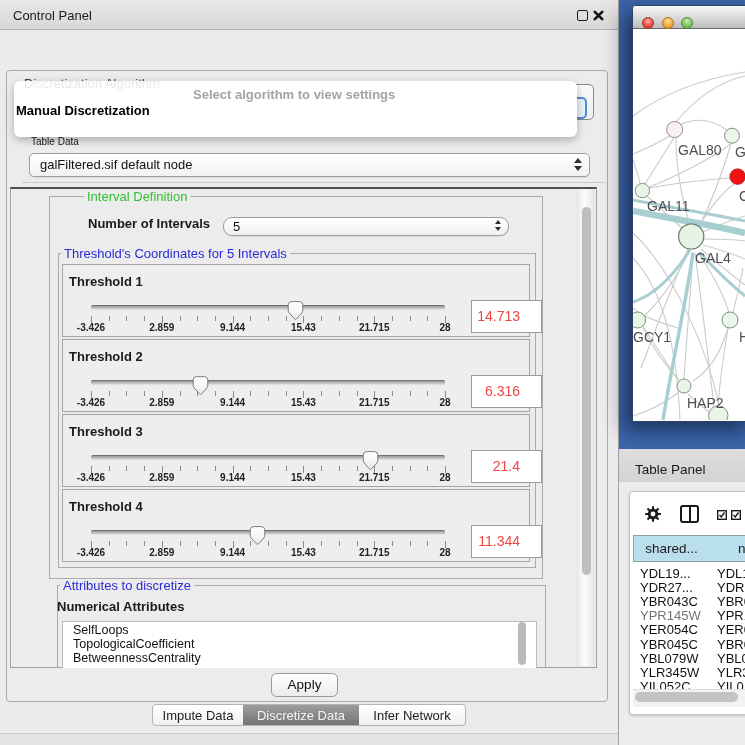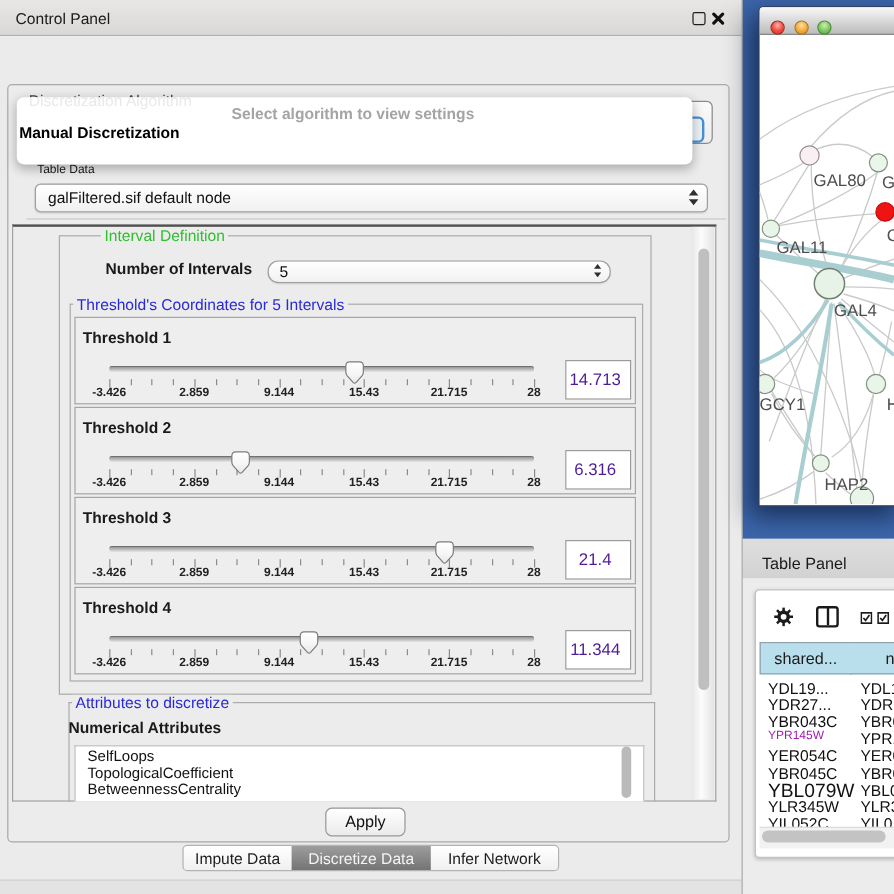--- a/index.html
+++ b/index.html
@@ -6,21 +6,21 @@
   font-family:"Liberation Sans",sans-serif;background:#ebebeb;}
 .ab{position:absolute;}
 .txt{position:absolute;white-space:nowrap;color:#1a1a1a;}
 .b{font-weight:bold;}
 .seg{position:absolute;top:0;height:100%;display:flex;align-items:center;justify-content:center;
   font-size:13px;color:#1c1c1c;}
 .segdark{background:linear-gradient(#9d9d9d,#747474);color:#f4f4f4;}
 .tick{position:absolute;width:1px;background:#8b8b8b;}
 .tlab{position:absolute;font-size:10px;font-weight:bold;color:#222;transform:translateX(-50%);}
 .vbox{position:absolute;width:48px;height:31px;background:#fff;border:1px solid #9b9b9b;
-  font-size:14px;color:#4c1d95;text-align:center;padding-right:5px;line-height:31px;}
+  font-size:14px;color:#ef4444;text-align:right;padding-right:21px;line-height:31px;}
 .combo{position:absolute;background:linear-gradient(#ffffff,#f1f1f1);border:1px solid #9e9e9e;
   border-radius:5px;box-shadow:0 1px 1px rgba(0,0,0,0.08);}
 .ctext{position:absolute;font-size:13px;color:#111;}
 .car{position:absolute;width:0;height:0;border-left:4px solid transparent;border-right:4px solid transparent;}
 .caru{border-bottom:5px solid #2f2f2f;}
 .card{border-top:5px solid #2f2f2f;}
 .glab{position:absolute;font-size:13px;background:#ececec;padding:0 3px;line-height:13px;}
 
 </style></head><body>
 <div id="root">
@@ -319,27 +319,27 @@
         <path d="M2.5,5 L4.3,7 L7.5,2.5" fill="none" stroke="#1a1a1a" stroke-width="1.4"></path>
       </svg>
 <div class="ab" style="left:3px;top:43px;width:75px;height:25px;background:#badfec;border:1px solid #90a0a8;font-size:13.5px;color:#1b1b1b;text-align:center;line-height:25px;">shared...</div>
 <div class="ab" style="left:78px;top:43px;width:45px;height:25px;background:#badfec;border:1px solid #90a0a8;border-left:none;font-size:13.5px;color:#1b1b1b;line-height:25px;padding-left:30px;">na</div>
 <div class="ab" style="left:10px;top:73.5px;font-size:13px;color:#111;white-space:nowrap;">YDL19...</div>
 <div class="ab" style="left:87px;top:73.5px;font-size:13px;color:#111;white-space:nowrap;">YDL1</div>
 <div class="ab" style="left:10px;top:87.7px;font-size:13px;color:#111;white-space:nowrap;">YDR27...</div>
 <div class="ab" style="left:87px;top:87.7px;font-size:13px;color:#111;white-space:nowrap;">YDR2</div>
 <div class="ab" style="left:10px;top:101.9px;font-size:13px;color:#111;white-space:nowrap;">YBR043C</div>
 <div class="ab" style="left:87px;top:101.9px;font-size:13px;color:#111;white-space:nowrap;">YBR0</div>
-<div class="ab" style="left:10px;top:116.1px;font-size:10px;color:#a21caf;white-space:nowrap;">YPR145W</div>
+<div class="ab" style="left:10px;top:116.1px;font-size:13px;color:#737373;white-space:nowrap;">YPR145W</div>
 <div class="ab" style="left:87px;top:116.1px;font-size:13px;color:#111;white-space:nowrap;">YPR1</div>
 <div class="ab" style="left:10px;top:130.3px;font-size:13px;color:#111;white-space:nowrap;">YER054C</div>
 <div class="ab" style="left:87px;top:130.3px;font-size:13px;color:#111;white-space:nowrap;">YER0</div>
 <div class="ab" style="left:10px;top:144.5px;font-size:13px;color:#111;white-space:nowrap;">YBR045C</div>
 <div class="ab" style="left:87px;top:144.5px;font-size:13px;color:#111;white-space:nowrap;">YBR0</div>
-<div class="ab" style="left:10px;top:158.7px;font-size:16px;color:#111;white-space:nowrap;">YBL079W</div>
+<div class="ab" style="left:10px;top:158.7px;font-size:13px;color:#111;white-space:nowrap;">YBL079W</div>
 <div class="ab" style="left:87px;top:158.7px;font-size:13px;color:#111;white-space:nowrap;">YBL0</div>
 <div class="ab" style="left:10px;top:172.9px;font-size:13px;color:#111;white-space:nowrap;">YLR345W</div>
 <div class="ab" style="left:87px;top:172.9px;font-size:13px;color:#111;white-space:nowrap;">YLR3</div>
 <div class="ab" style="left:10px;top:187.1px;font-size:13px;color:#111;white-space:nowrap;">YIL052C</div>
 <div class="ab" style="left:87px;top:187.1px;font-size:13px;color:#111;white-space:nowrap;">YIL0</div>
 <div class="ab" style="left:3px;top:197px;width:118px;height:17px;background:#f2f2f2;border-top:1px solid #dcdcdc;"></div>
 <div class="ab" style="left:5px;top:200px;width:103px;height:10px;background:#c3c3c3;border-radius:5px;"></div>
 </div>
 </div>
 </body></html>

